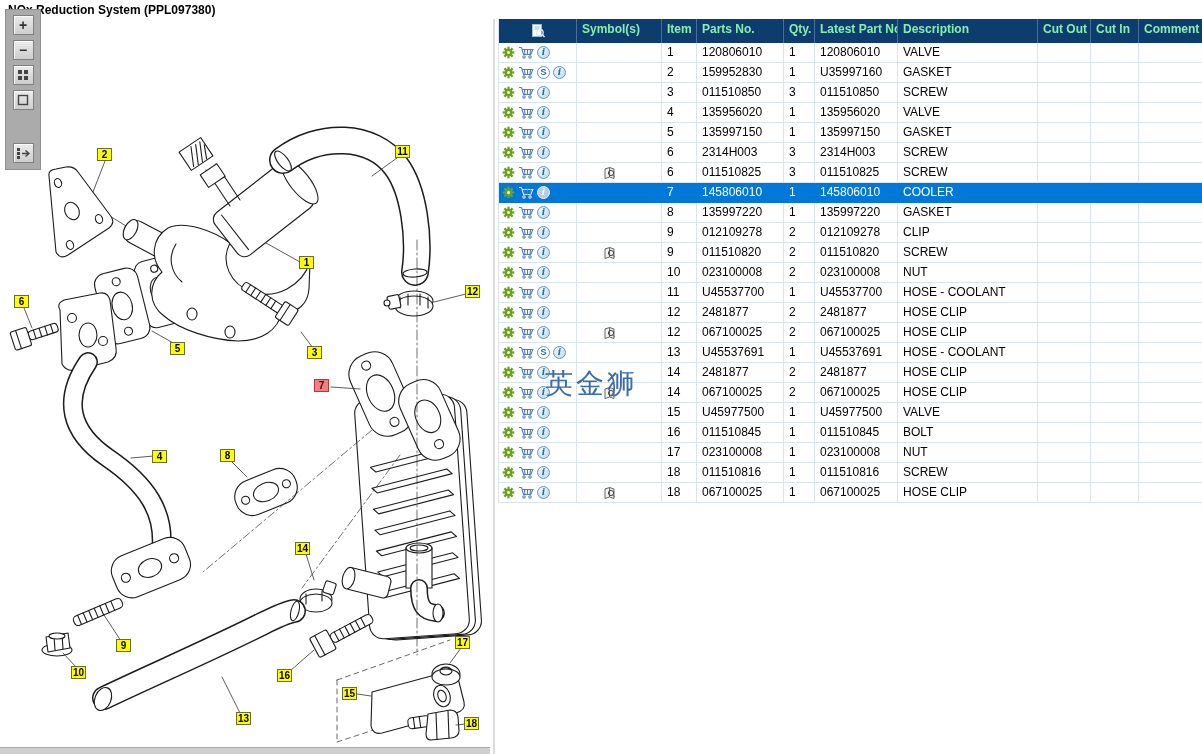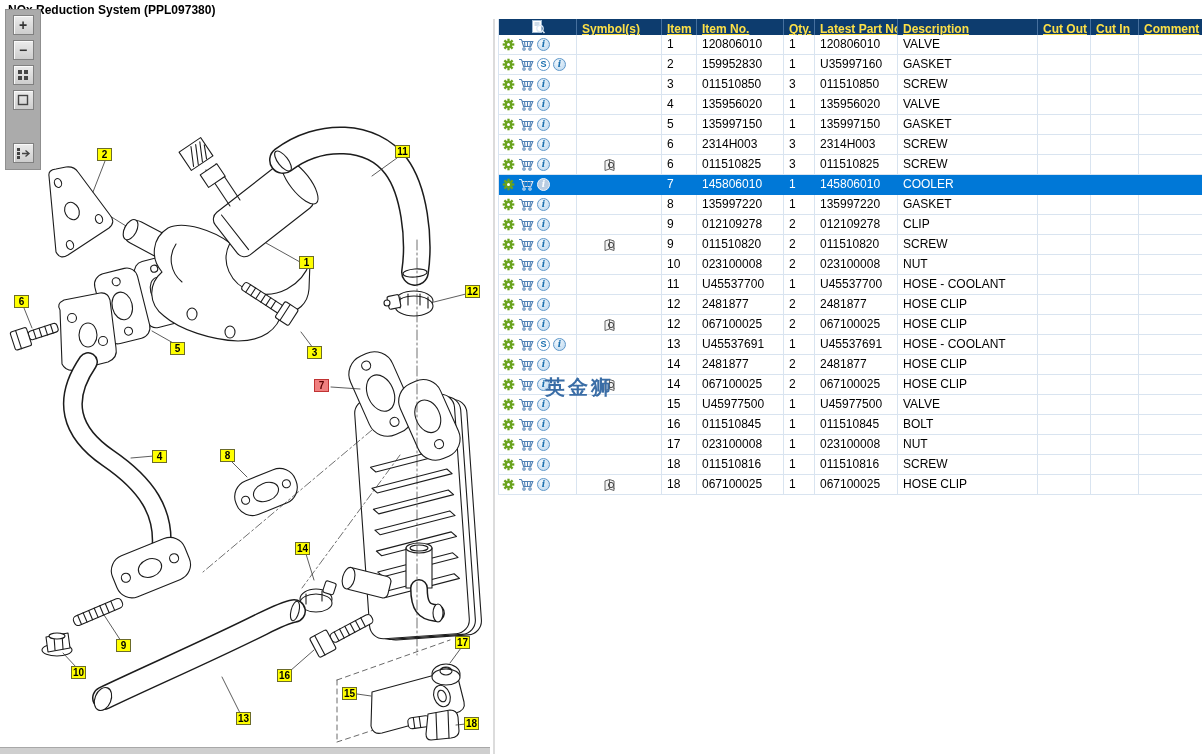--- a/index.html
+++ b/index.html
@@ -23,27 +23,27 @@
     box-shadow:inset 1px 1px 0 #fafafa;display:flex;align-items:center;justify-content:center;
     font-size:14px;font-weight:bold;color:#333;box-sizing:border-box;}
   .tbtn.gap{margin-top:28px;}
   .tbtn svg{display:block;}
 
   .dlabel{position:absolute;width:15px;height:13px;background:var(--label);border:1px solid #6b6b2a;
     font-size:10px;font-weight:bold;color:#000;text-align:center;line-height:12px;z-index:15;box-sizing:border-box;}
   .dlabel.sel{background:var(--label_selected);border-color:#c03333;color:#5c0000;}
 
   
-  .watermark{position:absolute;left:545px;top:374px;z-index:30;font-size:20px;font-weight:bold;
+  .watermark{position:absolute;left:545px;top:365px;z-index:30;font-size:28px;font-weight:normal;
     letter-spacing:3px;color:var(--watermark);pointer-events:none;}
 
   
   .table-pane{position:absolute;top:19px;left:498px;width:704px;background:#fff;border-left:1px solid var(--grid);}
   .hrow,.trow{display:grid;grid-template-columns:78px 85px 35px 87px 31px 83px 140px 53px 48px 1fr;}
-  .hrow{height:16px;background:var(--header_bg);color:#fde047;text-decoration:underline;}
+  .hrow{height:24px;background:var(--header_bg);color:#86efac;}
   .hcell{font-size:12px;font-weight:bold;line-height:21px;padding-left:5px;border-right:1px solid #46709e;
     white-space:nowrap;overflow:hidden;box-sizing:border-box;display:block;}
   .hcell:last-child{border-right:none;}
   .hcell.col-actions{display:flex;align-items:center;justify-content:center;padding-left:0;}
   .trow{height:20px;background:#fff;border-bottom:1px solid var(--grid);box-sizing:border-box;}
   .tcell{font-size:12px;color:#000;line-height:19px;padding-left:5px;border-right:1px solid var(--grid);
     white-space:nowrap;overflow:hidden;box-sizing:border-box;}
   .tcell.c-actions{display:flex;align-items:center;gap:3px;padding-left:3px;}
   .tcell.c-symbols{display:flex;align-items:center;padding-left:26px;}
   .trow.sel{background:var(--selected);border-bottom-color:var(--selected);}
@@ -364,21 +364,21 @@
         <svg width="16" height="16" viewBox="0 0 16 16">
           <rect x="2.5" y="1.5" width="9" height="12" fill="#fff" stroke="#9db8d2"></rect>
           <line x1="4.5" y1="4" x2="9.5" y2="4" stroke="#9db8d2"></line>
           <line x1="4.5" y1="6" x2="9.5" y2="6" stroke="#9db8d2"></line>
           <circle cx="10" cy="9.5" r="3.2" fill="none" stroke="#dce8f4" stroke-width="1.3"></circle>
           <line x1="12.3" y1="11.8" x2="14.5" y2="14" stroke="#dce8f4" stroke-width="1.6"></line>
         </svg>
       </div>
       <div class="hcell col-symbols">Symbol(s)</div>
       <div class="hcell col-item">Item</div>
-      <div class="hcell col-parts_no">Item No.</div>
+      <div class="hcell col-parts_no">Parts No.</div>
       <div class="hcell col-qty">Qty.</div>
       <div class="hcell col-latest">Latest Part No.</div>
       <div class="hcell col-desc">Description</div>
       <div class="hcell col-cut_out">Cut Out</div>
       <div class="hcell col-cut_in">Cut In</div>
       <div class="hcell col-comment">Comment</div>
     </div>
   <div>
       <div class="trow">
         <div class="tcell c-actions">

